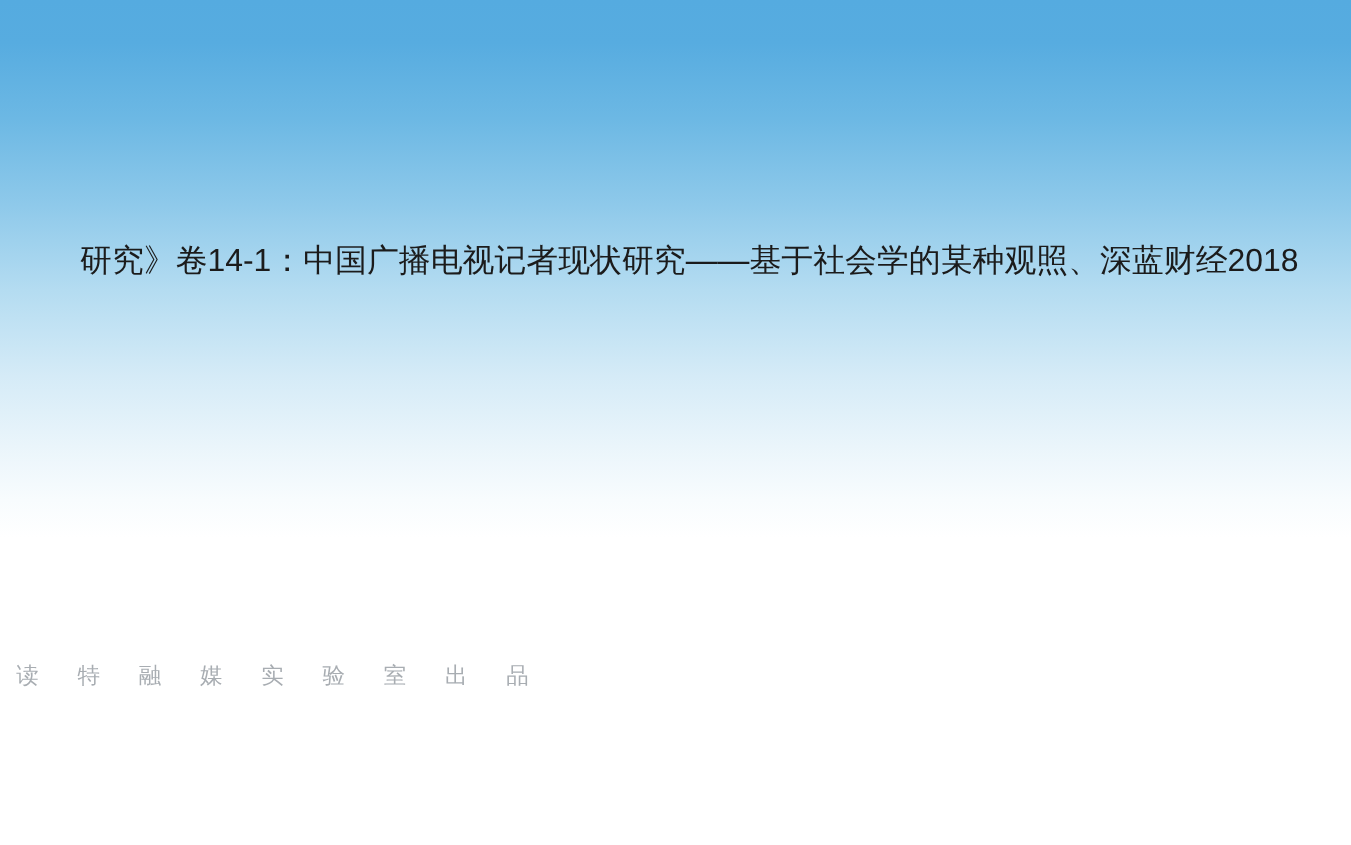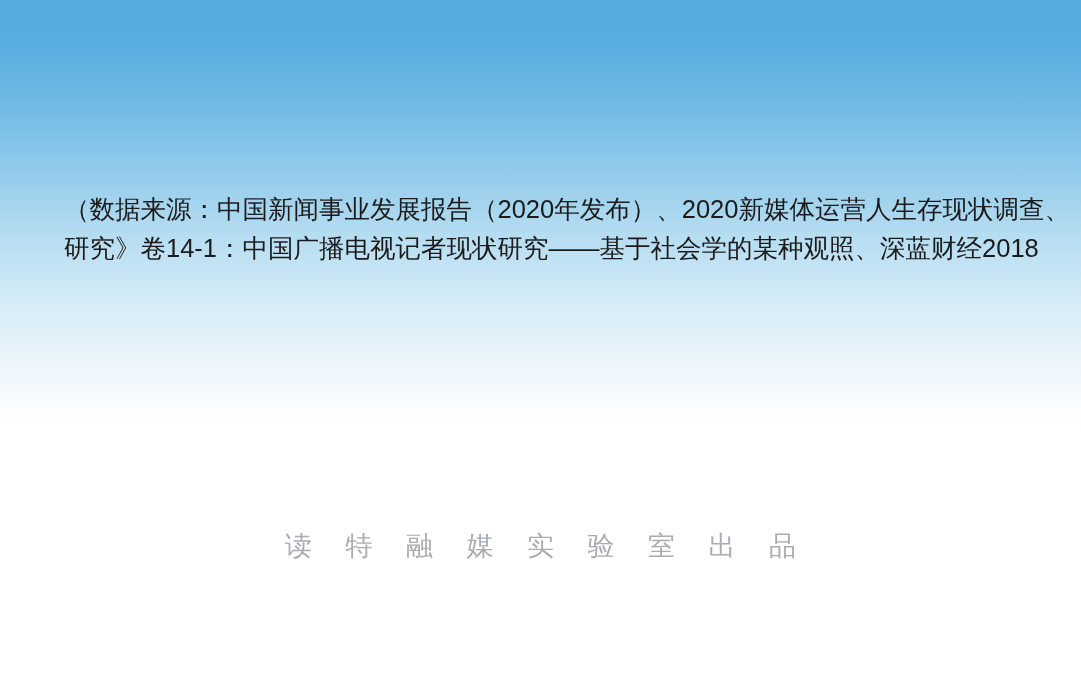--- a/index.html
+++ b/index.html
@@ -65,37 +65,36 @@
     width: 1081px;
     height: 82px;
   }
 
   
   .credit {
     position: absolute;
     left: 0;
     top: 528px;
     width: 1081px;
-    text-align: center;
-    font-size: 27px;
+    text-align: left;
+    font-size: 18px;
     color: #a8adb2;
     letter-spacing: 13px;
     text-indent: 13px;
     white-space: nowrap;
   }
 </style>
 </head>
 <body>
 
 <div class="page">
 
   <div class="sky"></div>
 
   <div class="source-note">
-    <span class="ln">（数据来源：中国新闻事业发展报告（2020年发布）、2020新媒体运营人生存现状调查、</span>
     <span class="ln">研究》卷14-1：中国广播电视记者现状研究——基于社会学的某种观照、深蓝财经2018</span>
   </div>
 
   <div class="logo-strip">
 
     
     
 
     
     

